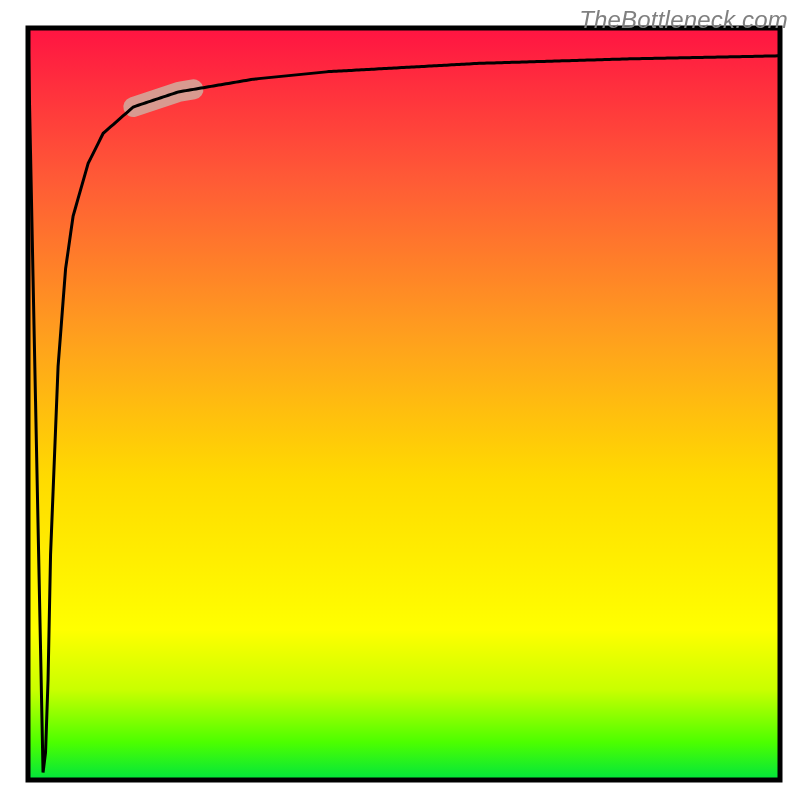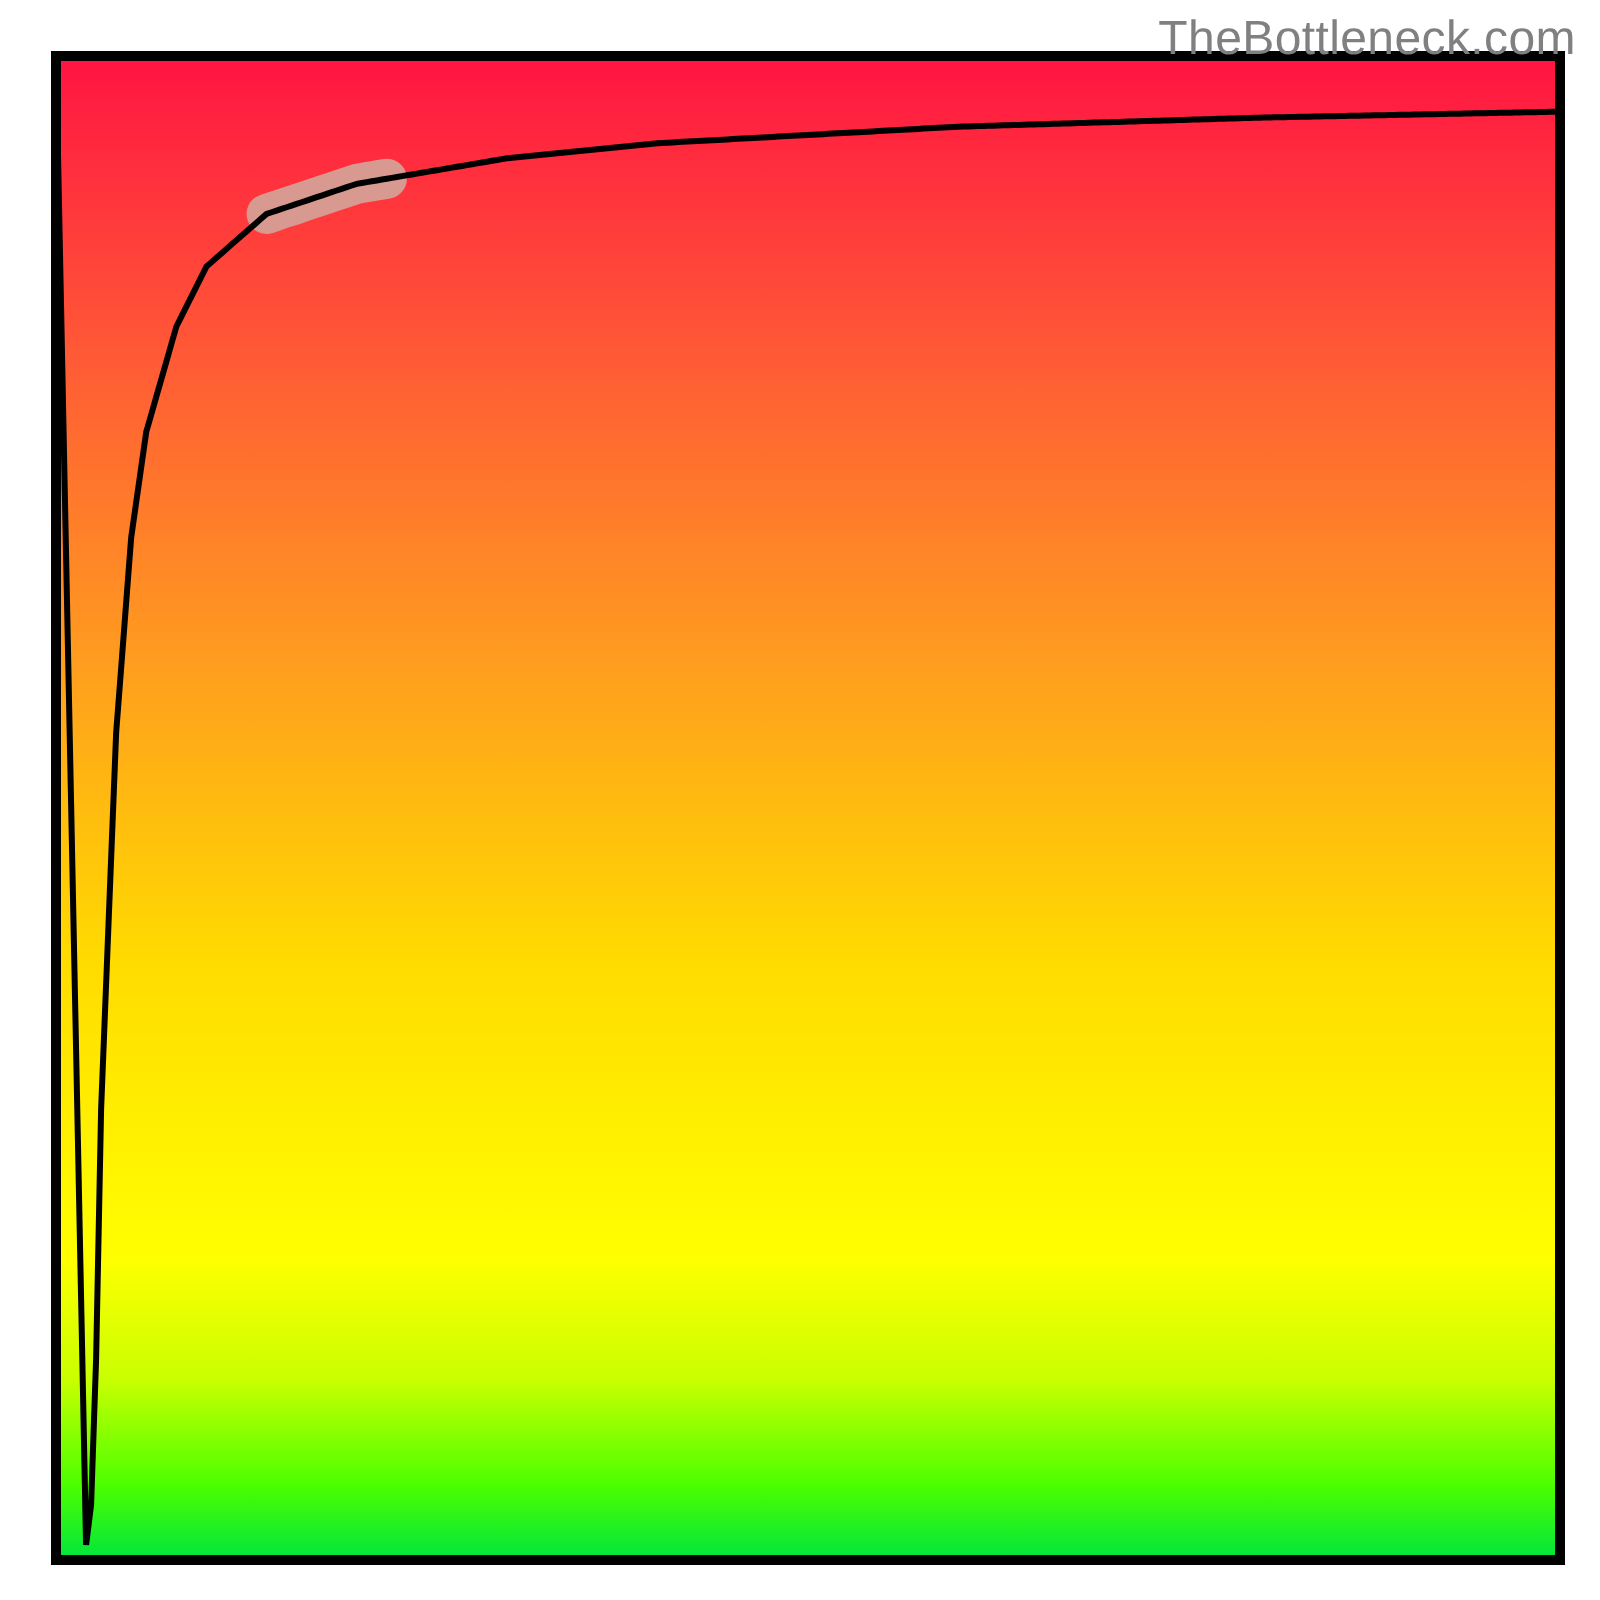--- a/index.html
+++ b/index.html
@@ -8,20 +8,21 @@
     width: 800px;
     height: 800px;
     background: #ffffff;
     font-family: Arial, Helvetica, sans-serif;
     overflow: hidden;
   }
   .wrap {
     position: relative;
     width: 800px;
     height: 800px;
+    font-style: italic;
   }
   .watermark {
     position: absolute;
     top: 6px;
     right: 12px;
     color: #808080;
     font-size: 24px;
     font-weight: 400;
     letter-spacing: 0.2px;
     z-index: 5;

